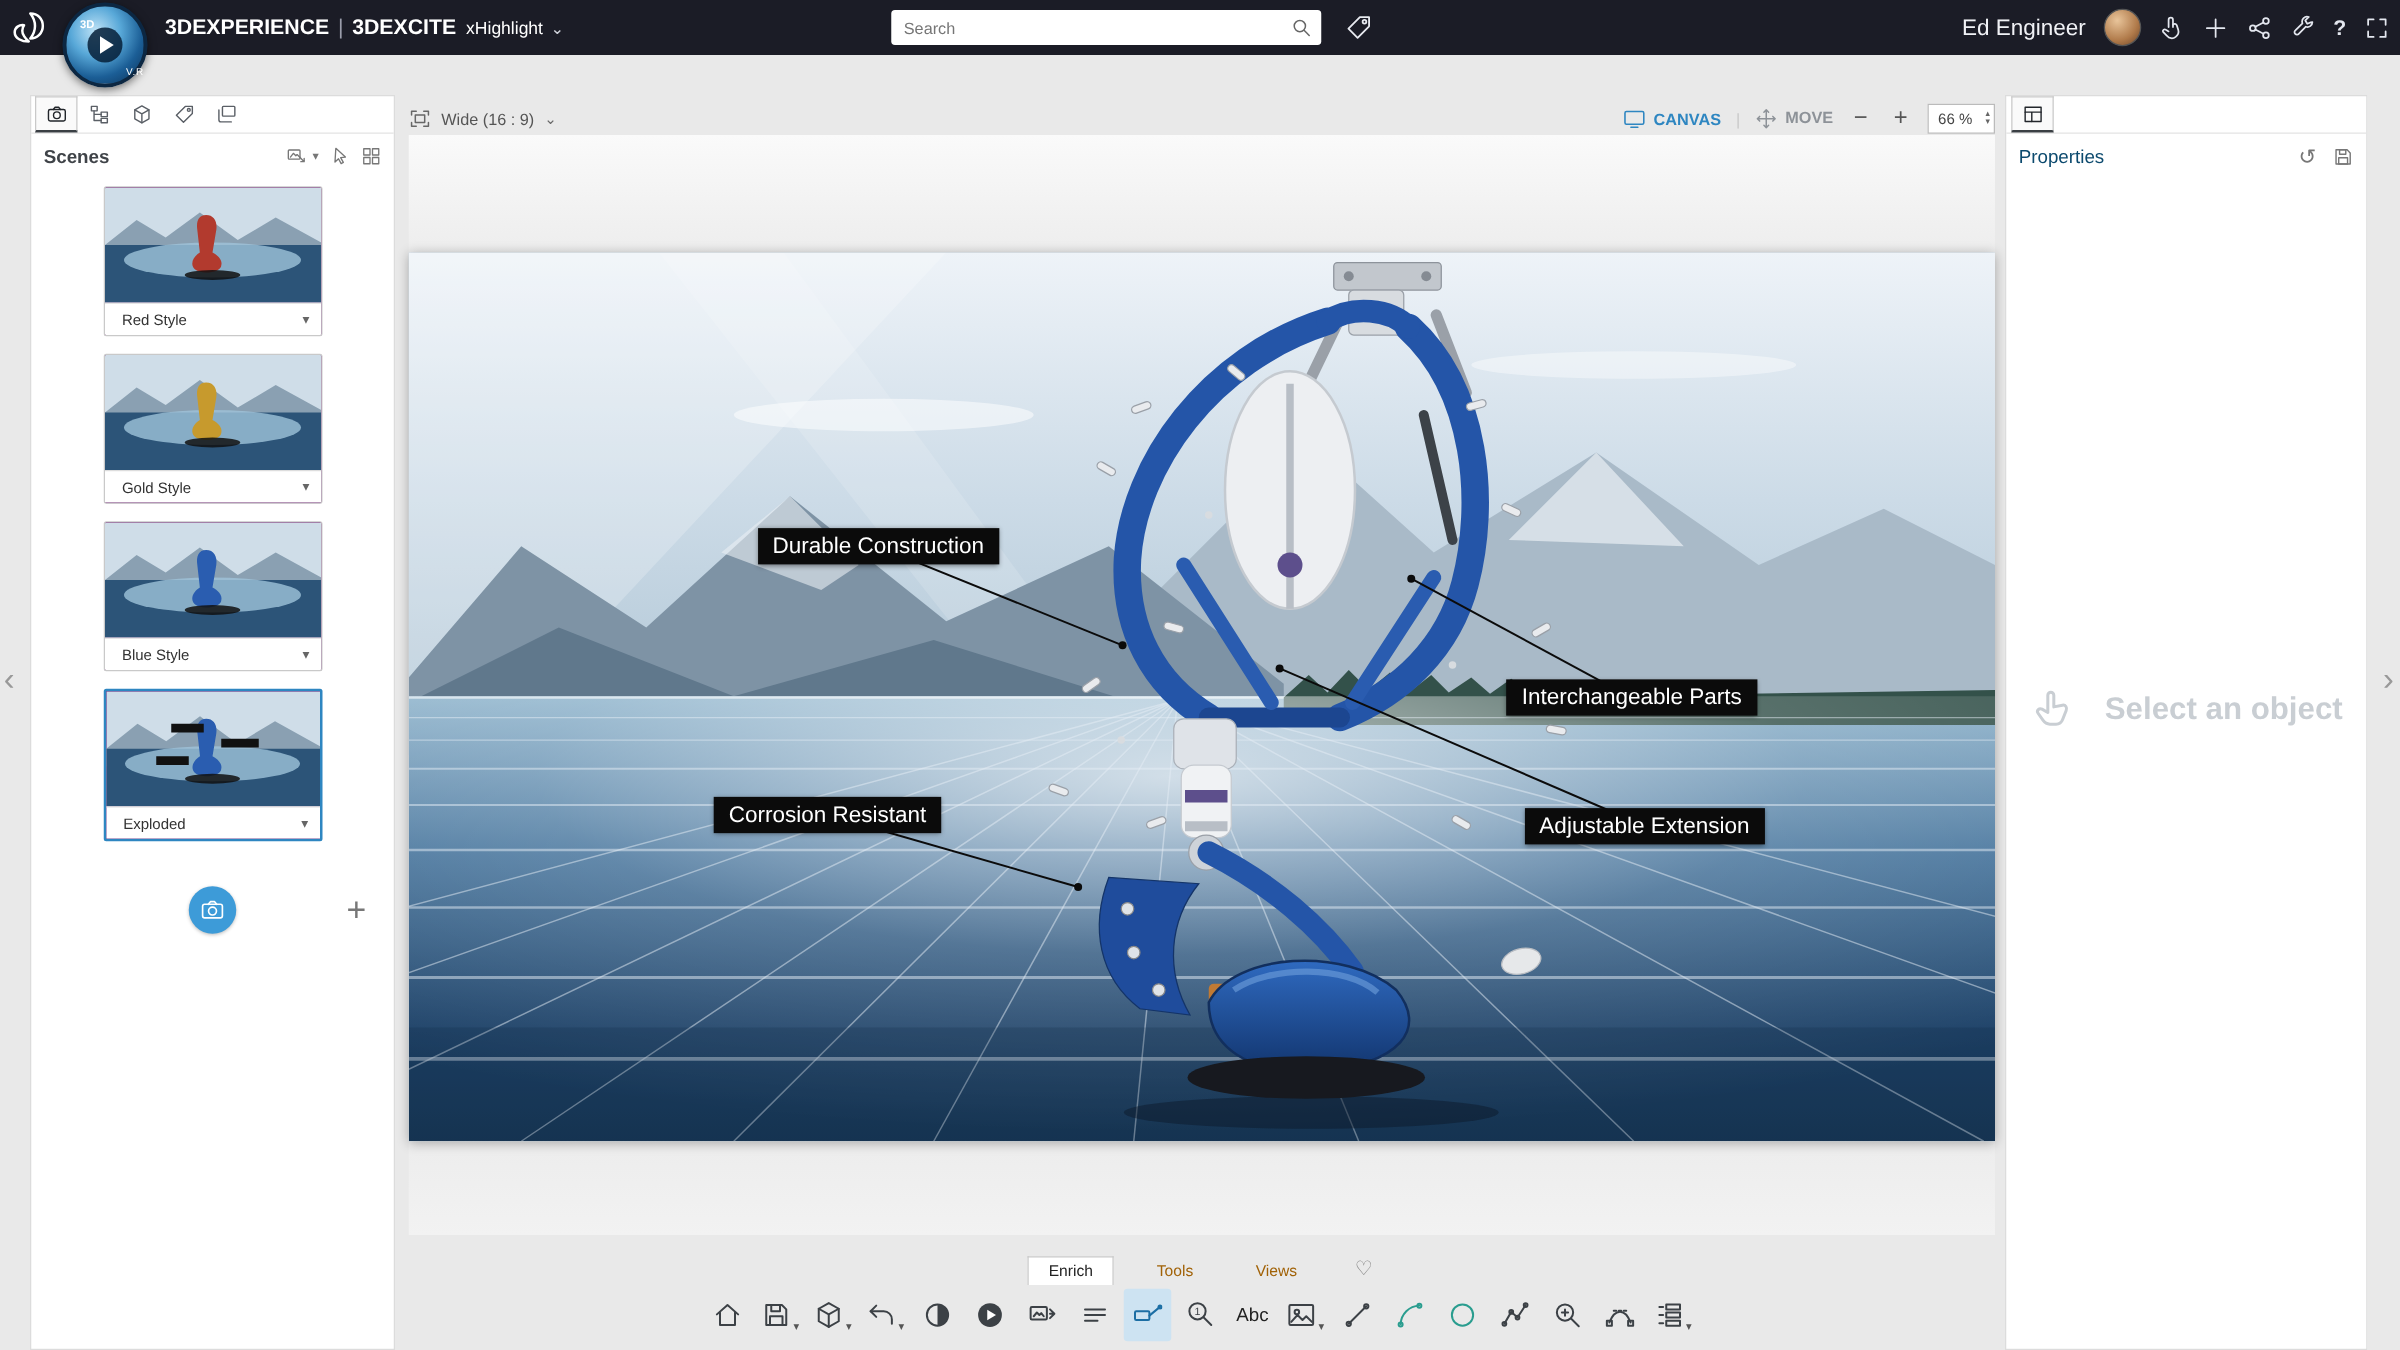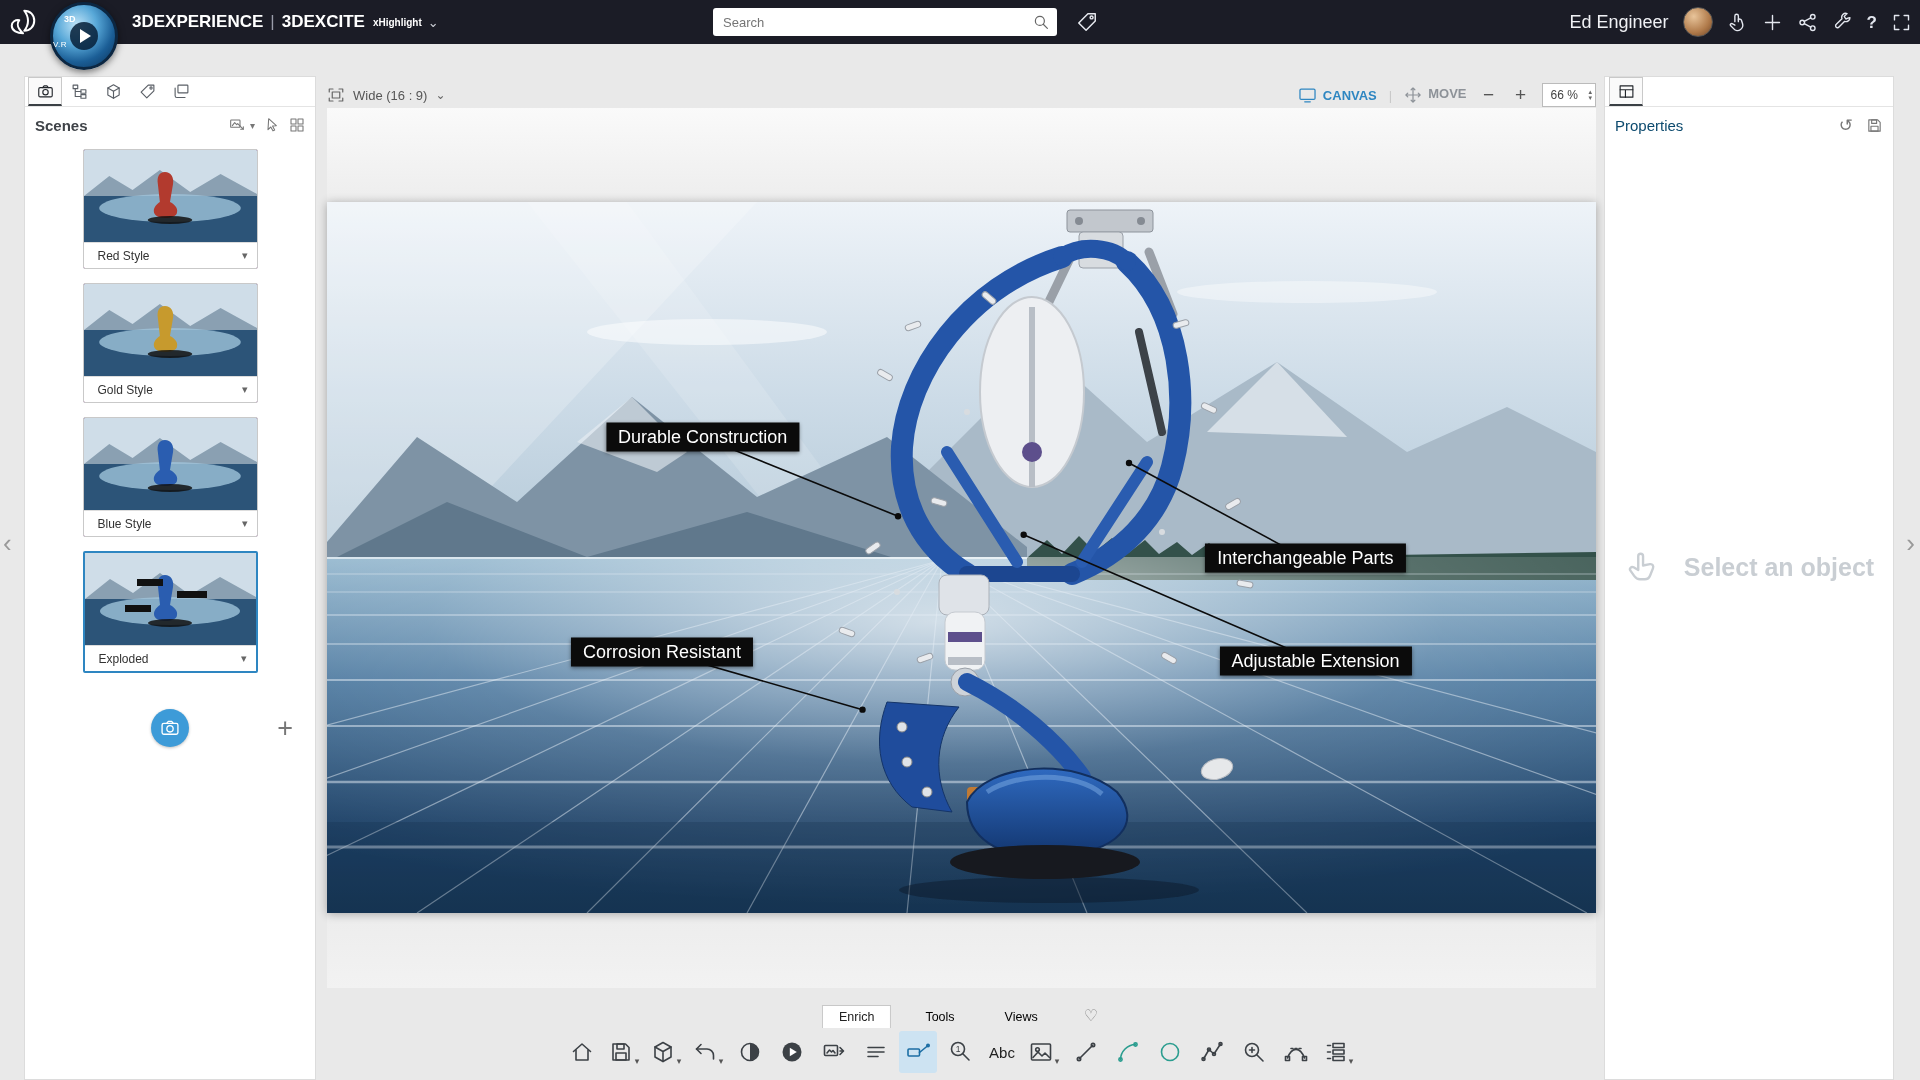--- a/index.html
+++ b/index.html
@@ -7,27 +7,27 @@
   .ico{display:inline-block;line-height:0}
   .ico svg{width:100%;height:100%}
 
   
   .topbar{position:absolute;top:0;left:0;right:0;height:44px;background:#1b1c26;color:#fff;z-index:50}
   .ds-logo{position:absolute;left:8px;top:7px;width:30px;height:30px;color:#fff}
   .compass{position:absolute;left:50px;top:2px;width:68px;height:68px;border-radius:50%;z-index:55;
     background:radial-gradient(circle at 38% 32%, #bfe3f7 0%, #58a8d8 35%, #1b5e96 65%, #0a2d52 100%);
     border:3px solid #0c2742;box-shadow:0 2px 7px rgba(0,0,0,.5)}
   .compass-3d{position:absolute;left:11px;top:9px;font-size:9px;font-weight:bold;color:#fff}
-  .compass-vr{position:absolute;left:0;right:0;bottom:18px;text-align:left;font-size:8px;color:#fff;letter-spacing:.5px}
+  .compass-vr{position:absolute;left:0;right:0;bottom:5px;text-align:right;font-size:8px;color:#fff;letter-spacing:.5px}
   .compass-play{position:absolute;left:50%;top:50%;transform:translate(-50%,-50%);width:28px;height:28px;border-radius:50%;background:rgba(6,30,55,.85);display:flex;align-items:center;justify-content:center}
   .compass-play::after{content:"";border-left:11px solid #fff;border-top:7px solid transparent;border-bottom:7px solid transparent;margin-left:3px}
   .brand{position:absolute;left:132px;top:0;height:44px;display:flex;align-items:center;font-size:17px;white-space:nowrap}
   .brand b{font-weight:bold}
   .brand .sep{color:#9a9daa;font-weight:300;margin:0 7px}
-  .brand .appname{font-weight:bold;font-size:10px;margin-left:8px}
+  .brand .appname{font-weight:normal;font-size:14px;margin-left:8px}
   .brand .chev{font-size:13px;margin-left:6px;color:#cfd2da}
   .search-wrap{position:absolute;left:713px;top:8px;width:344px;height:28px}
   .search-input{width:100%;height:100%;border:none;border-radius:3px;padding:0 32px 0 10px;font-size:13px;color:#333;background:#fff;outline:none;font-family:inherit}
   .search-ico{position:absolute;right:7px;top:5px;width:18px;height:18px;color:#666}
   .tag-btn{position:absolute;left:1076px;top:11px;width:22px;height:22px;color:#e8eaf0}
   .user-area{position:absolute;right:8px;top:0;height:44px;display:flex;align-items:center;gap:14px}
   .user-name{font-size:18px;color:#f0f1f5}
   .avatar{width:30px;height:30px;border-radius:50%;background:radial-gradient(circle at 35% 30%,#e8c49a,#b07a4a 60%,#6a4226);border:1px solid #555}
   .topico{width:21px;height:21px;color:#e4e7ef}
   .help-ico{width:auto;font-size:17px;font-weight:bold;color:#e4e7ef;line-height:21px}
@@ -81,21 +81,21 @@
   .canvas-image{position:absolute;left:327px;top:202px;width:1269px;height:711px;z-index:2;background:#cfdde9;box-shadow:0 1px 9px rgba(0,0,0,.3);overflow:hidden}
   .canvas-image svg.scenery{position:absolute;inset:0;width:100%;height:100%}
   #callout-lines{position:absolute;inset:0;width:100%;height:100%;z-index:3}
   #callout-lines line{stroke:#0b0b0b;stroke-width:1.6}
   #callout-lines circle{fill:#0b0b0b}
   .callout-layer{position:absolute;inset:0;z-index:4}
   .callout{position:absolute;transform:translate(-50%,-50%);background:#0b0b0b;color:#fff;font-size:18px;padding:4px 12px;white-space:nowrap;box-shadow:0 1px 4px rgba(0,0,0,.45)}
 
   
   .bottom-tabs{position:absolute;left:50%;transform:translateX(-50%);top:1005px;display:flex;align-items:flex-end;gap:18px;z-index:8}
-  .btab{padding:4px 16px;font-size:12.5px;color:#000000}
+  .btab{padding:4px 16px;font-size:12.5px;color:#a16207}
   .btab.active{background:#fff;border:1px solid #c8c8c8;border-bottom:none;color:#222}
   .heart{margin-left:12px;color:#888;font-size:16px;padding-bottom:3px}
   .tool-row{position:absolute;left:50%;transform:translateX(-50%);top:1031px;display:flex;align-items:center;gap:4px;z-index:8}
   .tool{height:42px;min-width:38px;display:flex;align-items:center;justify-content:center;color:#3c4146;border-radius:3px;padding:0 3px}
   .tool .tool-ico{width:24px;height:24px}
   .tool.active{background:#cde3f2;color:#1c6ea4}
   .tool.teal{color:#2a9d8f}
   .tool-caret{font-size:9px;color:#555;margin-left:2px;align-self:flex-end;padding-bottom:7px}
   .tool-text{font-size:15px;color:#222}
 

